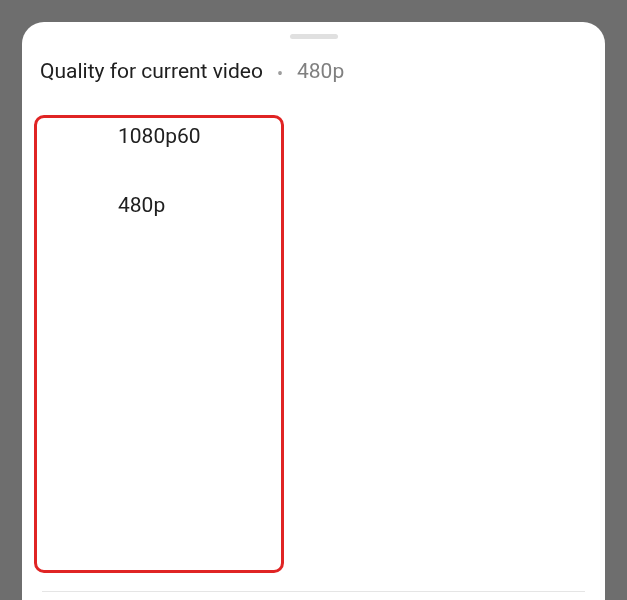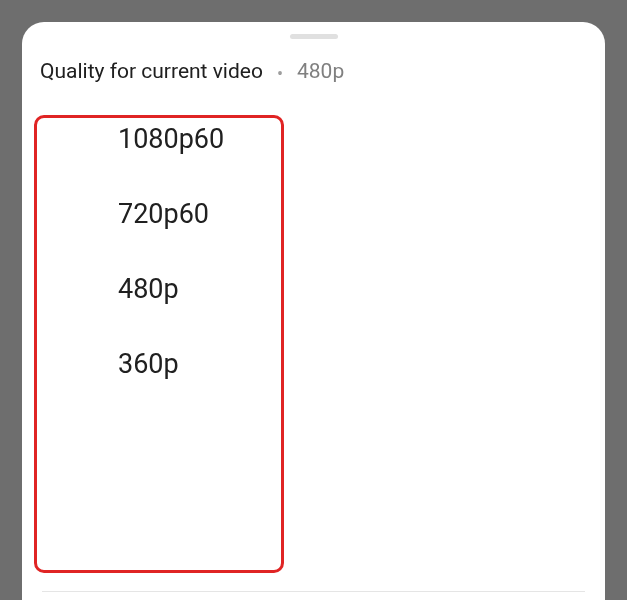--- a/index.html
+++ b/index.html
@@ -57,21 +57,21 @@
       border: 3px solid #e02424;
       border-radius: 10px;
       pointer-events: none;
     }
     .quality-list {
       list-style: none;
       padding: 0 0 0 0;
     }
     .quality-item {
       padding: 24px 12px 24px 96px;
-      font-size: 27px;
+      font-size: 21px;
       color: #202020;
       cursor: pointer;
       line-height: 1;
     }
     .bottom-divider {
       position: absolute;
       left: 20px;
       right: 20px;
       bottom: 8px;
       height: 1px;
@@ -85,21 +85,19 @@
   <div class="drag-handle"></div>
 
   <div class="header">
     <span class="header-title">Quality for current video</span>
     <span class="dot-separator">•</span>
     <span class="current-quality">480p</span>
   </div>
 
   <ul class="quality-list">
     <li class="quality-item">1080p60</li>
-    <li class="quality-item">720p60</li>
     <li class="quality-item">480p</li>
-    <li class="quality-item">360p</li>
   </ul>
 
   <div class="bottom-divider"></div>
 </div>
 
 <div class="highlight-box" style="left:34px;top:115px;width:250px;height:458px;"></div>
 
 </body></html>

